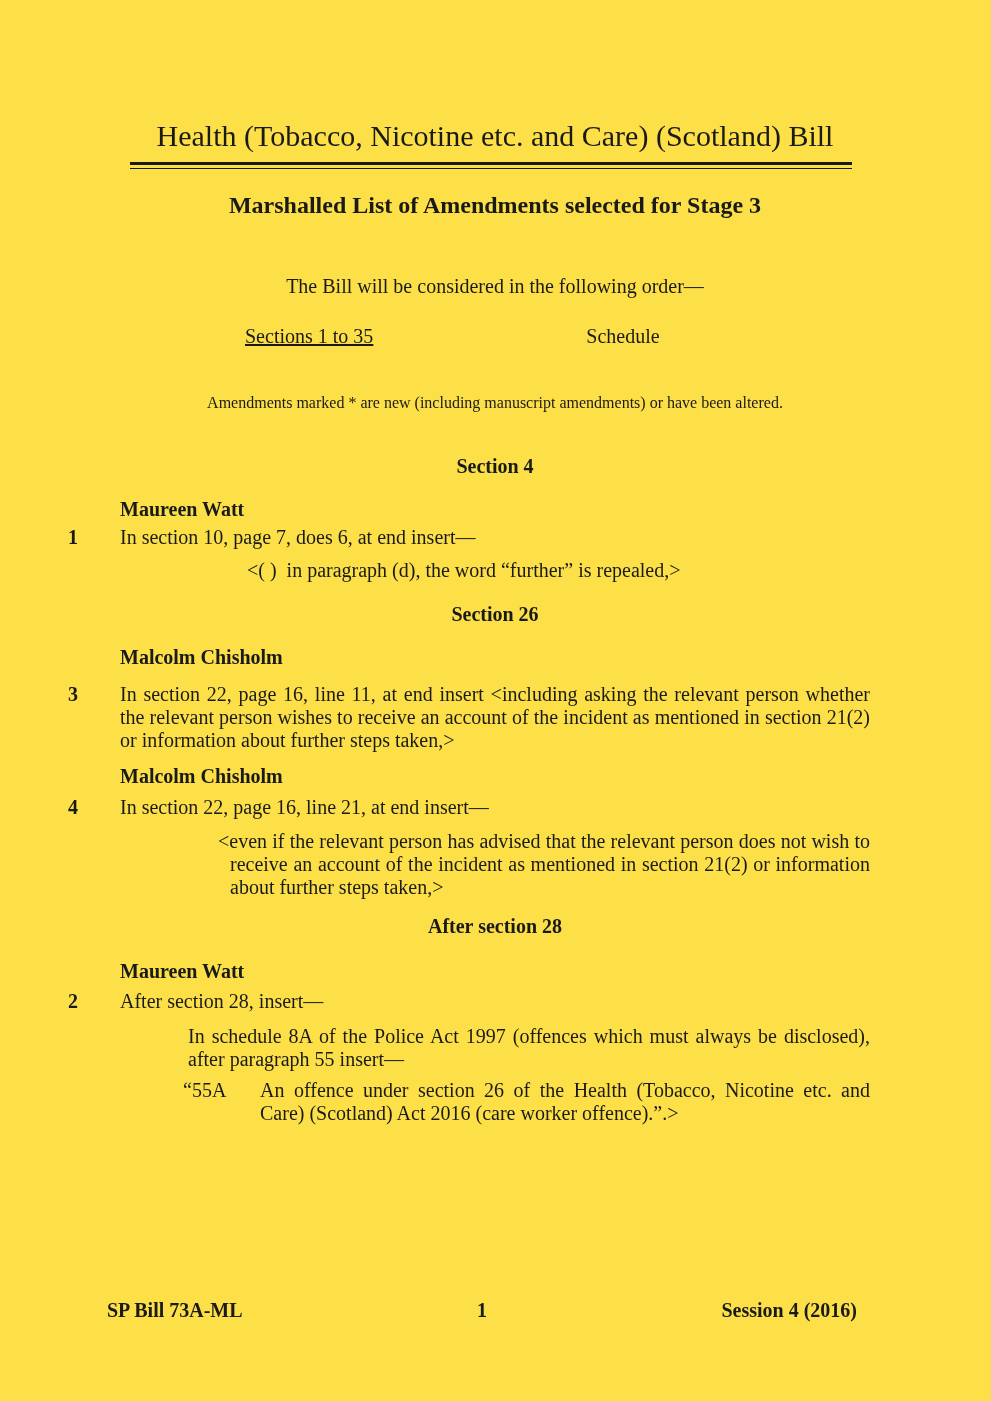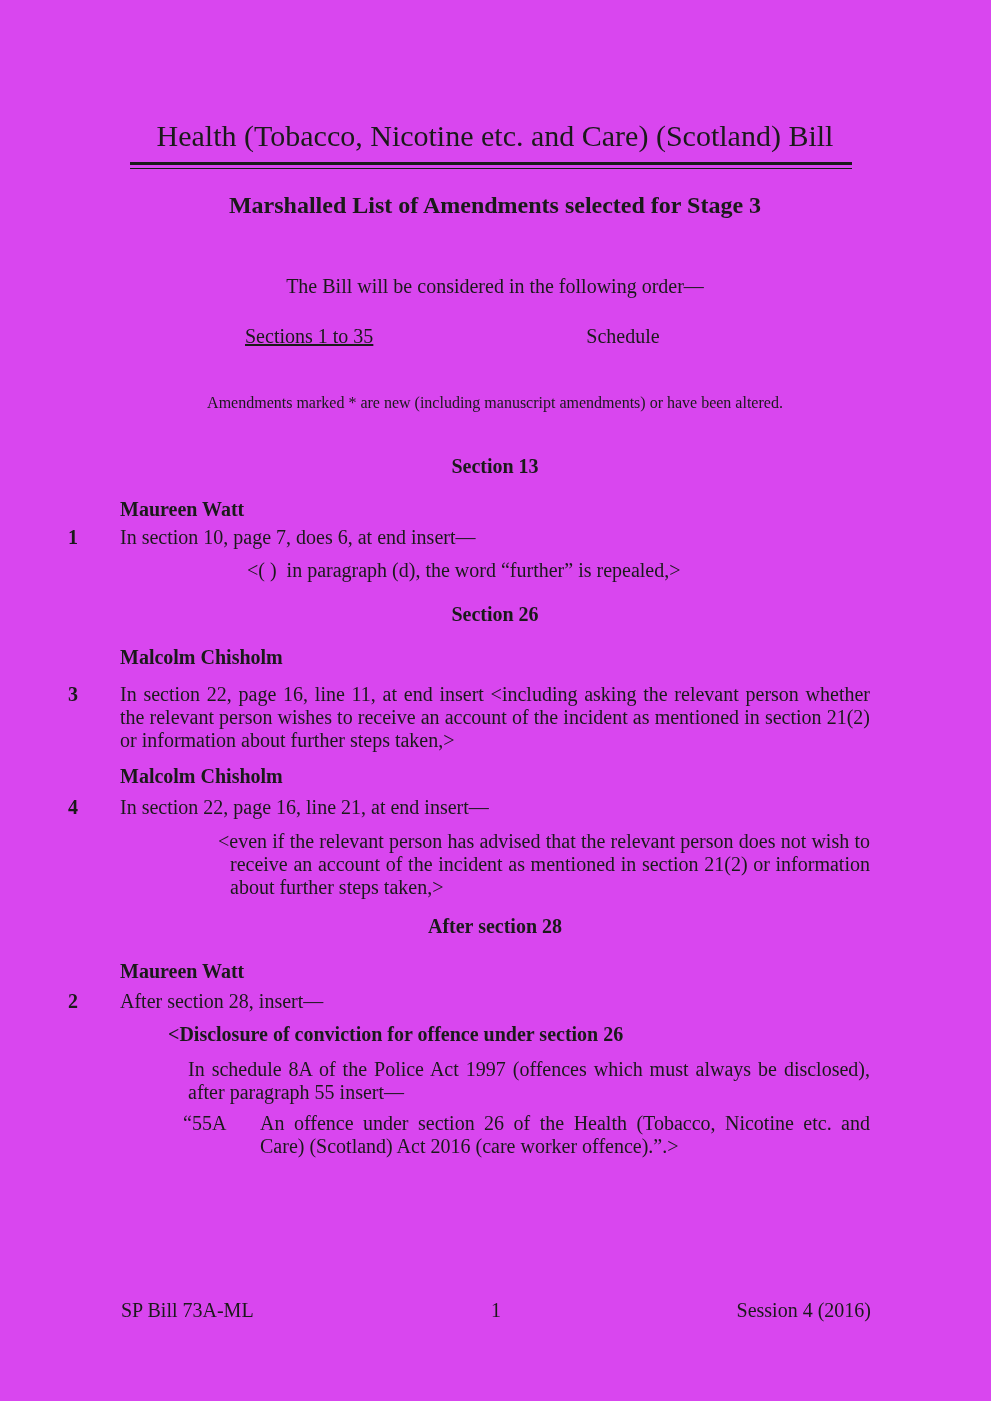--- a/index.html
+++ b/index.html
@@ -1,19 +1,19 @@
 <!DOCTYPE html>
 <html><head>
 <meta charset="utf-8">
 <style>
   html,body { margin:0; padding:0; background:#ffffff; }
   .page {
     position:relative;
     width:991px; height:1401px;
-    background:#d946ef;
+    background:#fde047;
     color:#1a1a1a;
     font-family:"Liberation Serif","DejaVu Serif",serif;
     overflow:hidden;
     box-sizing:border-box;
   }
   .content {
     box-sizing:border-box;
     padding:118px 121px 0 120px; 
   }
   .doc-title {
@@ -102,22 +102,22 @@
   .mt-s22   { margin-top:21px; }
   .mt-mc1   { margin-top:20px; }
   .mt-a3    { margin-top:14px; }
   .mt-mc2   { margin-top:13px; }
   .mt-a4    { margin-top:8px; }
   .mt-s28   { margin-top:16px; }
   .mt-mw2   { margin-top:22px; }
   .mt-a2    { margin-top:7px; }
   .footer {
     position:absolute;
-    top:1299px; left:121px; width:750px; height:23px;
-    font-size:20px; line-height:23px;
+    top:1299px; left:107px; width:750px; height:23px;
+    font-size:20px; line-height:23px;font-weight:bold;
   }
   .footer .f-left   { position:absolute; left:0; top:0; }
   .footer .f-center { position:absolute; left:0; right:0; top:0; text-align:center; }
   .footer .f-right  { position:absolute; right:0; top:0;margin-left:26px; }
 </style>
 </head>
 <body>
 
 <div class="page">
   <div class="content">
@@ -133,21 +133,21 @@
       <div class="order-col-a">
         <div>Sections 1 to 35</div>
       </div>
       <div class="order-col-b">
         <div>Schedule</div>
       </div>
     </div>
 
     <div class="star-note">Amendments marked * are new (including manuscript amendments) or have been altered.</div>
 
-    <div class="section-heading mt-s10">Section 13</div>
+    <div class="section-heading mt-s10">Section 4</div>
     <div class="sponsor mt-name1">Maureen Watt</div>
     <div class="amendment mt-a1">
       <span class="num">1</span>
       <span>In section 10, page 7, does 6, at end insert—</span>
     </div>
     <div class="quote-sub">&lt;( )  in paragraph (d), the word “further” is repealed,&gt;</div>
 
     <div class="section-heading mt-s22">Section 26</div>
     <div class="sponsor mt-mc1">Malcolm Chisholm</div>
     <div class="amendment justify mt-a3">
@@ -160,21 +160,20 @@
       <span>In section 22, page 16, line 21, at end insert—</span>
     </div>
     <div class="quote-block">&lt;even if the relevant person has advised that the relevant person does not wish to receive an account of the incident as mentioned in section 21(2) or information about further steps taken,&gt;</div>
 
     <div class="section-heading mt-s28">After section 28</div>
     <div class="sponsor mt-mw2">Maureen Watt</div>
     <div class="amendment mt-a2">
       <span class="num">2</span>
       <span>After section 28, insert—</span>
     </div>
-    <div class="inserted-heading">&lt;Disclosure of conviction for offence under section 26</div>
     <div class="inserted-body">In schedule 8A of the Police Act 1997 (offences which must always be disclosed), after paragraph 55 insert—</div>
     <div class="inserted-para">
       <span class="para-label">“55A</span>
       <span class="para-text">An offence under section 26 of the Health (Tobacco, Nicotine etc. and Care) (Scotland) Act 2016 (care worker offence).”.&gt;</span>
     </div>
 
   </div>
 
   <div class="footer">
     <span class="f-left">SP Bill 73A-ML</span>

